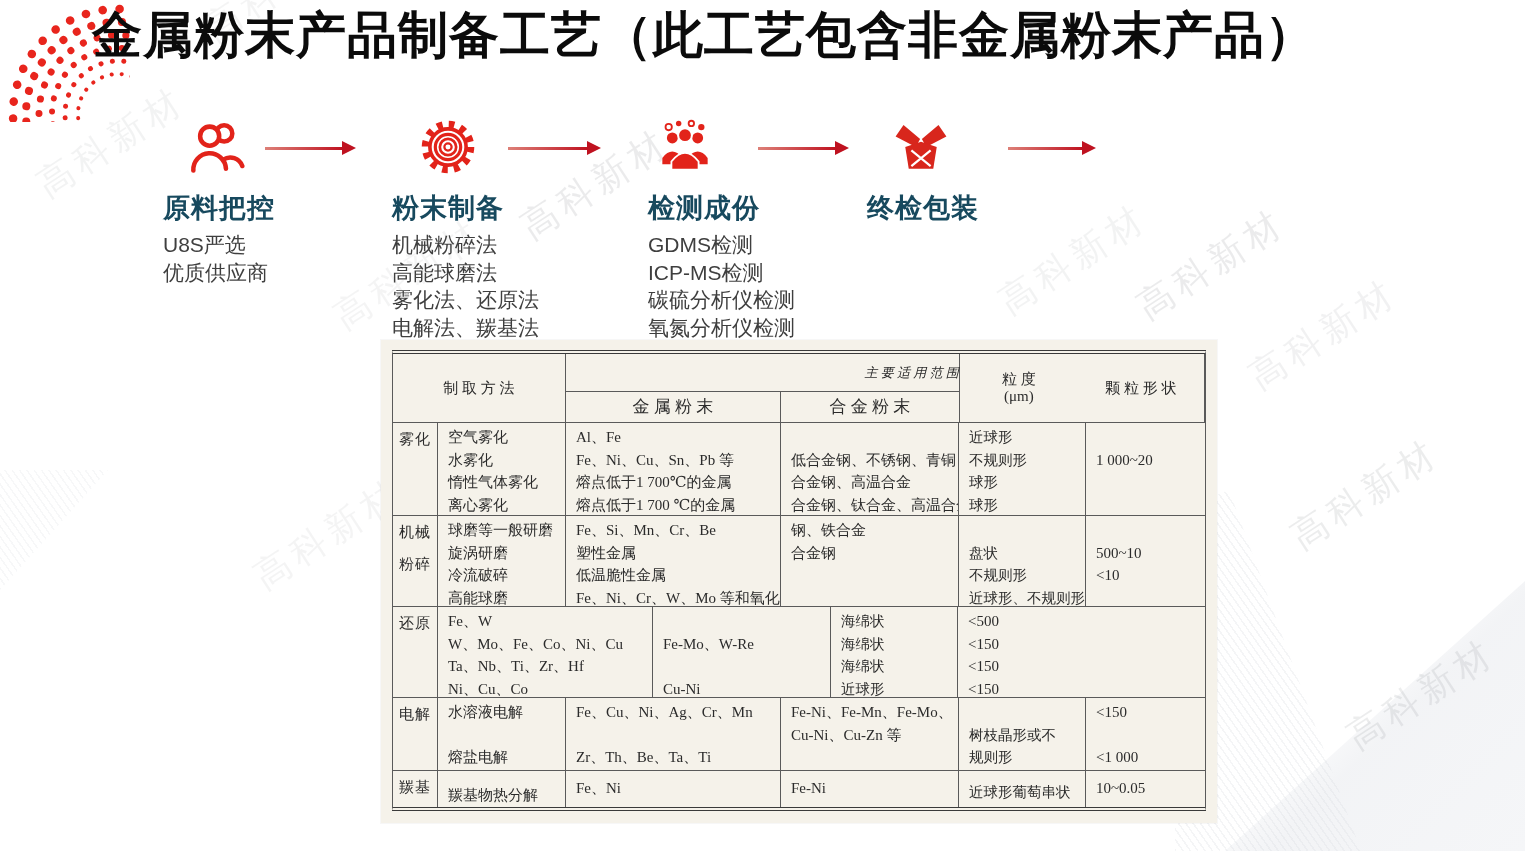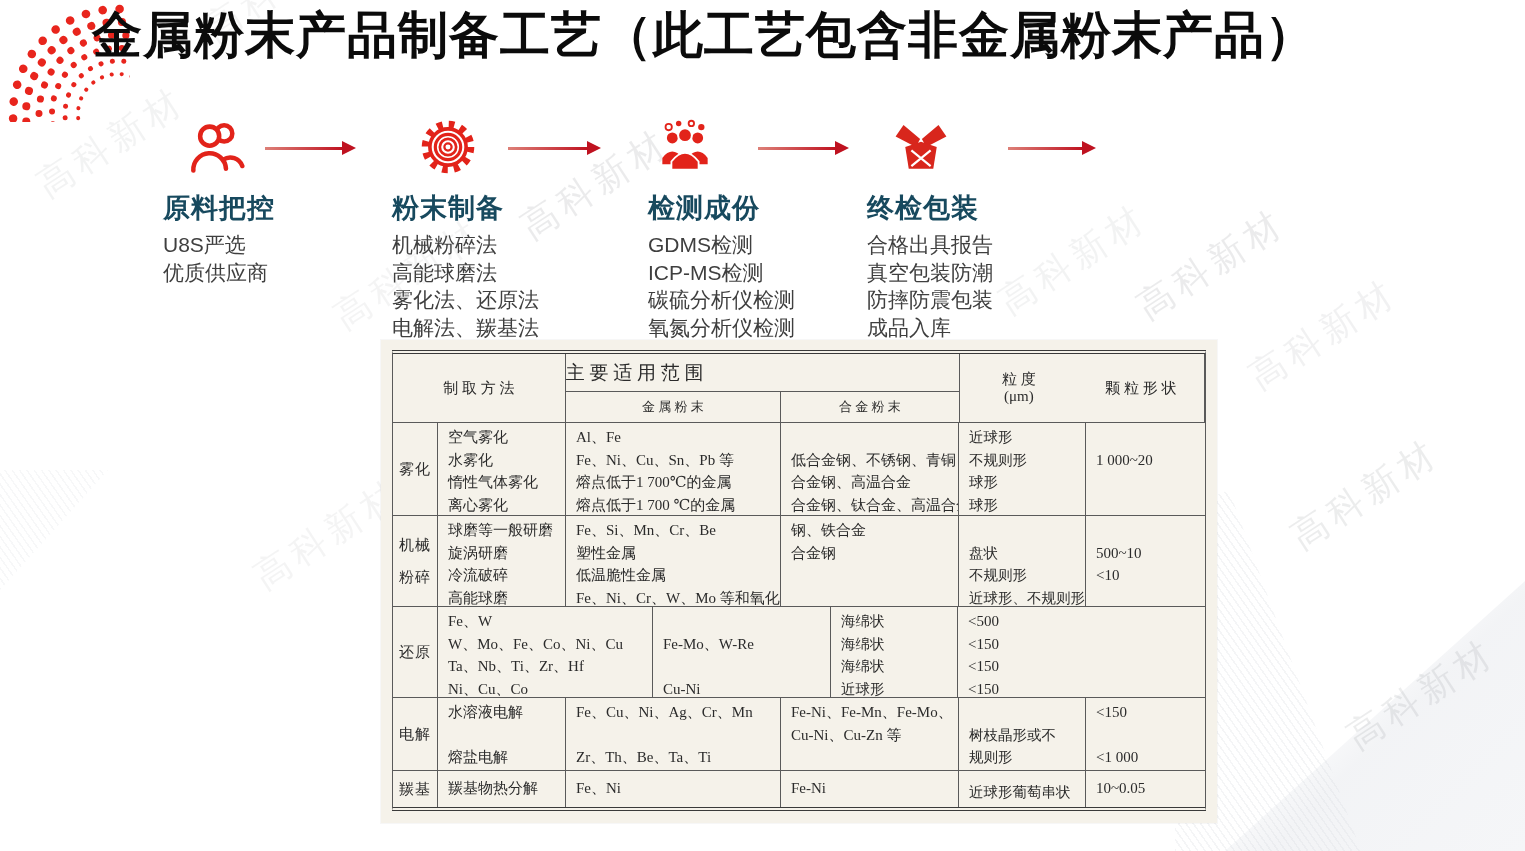--- a/index.html
+++ b/index.html
@@ -44,32 +44,32 @@
         font-family:"Liberation Serif","DejaVu Serif",serif;color:#2b2b2b;
         box-shadow:0 0 0 1px rgba(0,0,0,0.03);}
   .tbl{width:812px;border-top:4px double #3a3a3a;border-bottom:4px double #3a3a3a;
        border-left:1px solid #5a5a5a;border-right:1px solid #5a5a5a;}
   .hwrap{display:flex;border-bottom:1px solid #5a5a5a;}
   .hc{border-right:1px solid #5a5a5a;display:flex;align-items:center;justify-content:center;
       font-size:15px;text-align:center;}
   .hc.last{border-right:none;}
   .hc.rspan{height:68px;}
   .scope{display:block;padding:0;}
-  .scope-top{height:37px;line-height:37px;border-bottom:1px solid #5a5a5a;text-align:left;font-size:19px;}
+  .scope-top{height:37px;line-height:37px;border-bottom:1px solid #5a5a5a;text-align:right;font-size:13px;font-style:italic;}
   .scope-bot{display:flex;height:30px;}
-  .scope-bot div{line-height:30px;text-align:center;font-size:13px;}
+  .scope-bot div{line-height:30px;text-align:center;font-size:17px;}
   .scope-bot .m{width:215px;border-right:1px solid #5a5a5a;}
   .scope-bot .a{width:178px;}
   .size-h{line-height:17px;}
 
   .grow{display:flex;border-top:1px solid #5a5a5a;}
   .grow.first{border-top:none;}
   .gc{border-right:1px solid #5a5a5a;padding:3px 0 0 10px;box-sizing:border-box;overflow:hidden;}
   .gc.last{border-right:none;}
-  .gc.cat{display:flex;flex-direction:column;align-items:center;justify-content:center;
+  .gc.cat{display:flex;flex-direction:column;align-items:center;justify-content:flex-start;
           padding:0;letter-spacing:1px;}
   .gc.cat .ln{height:auto;line-height:20px;margin:6px 0;}
   .ln{height:22.5px;line-height:22.5px;font-size:15px;white-space:nowrap;}
   .shape-c .ln{font-size:14.5px;}
   .w-cat{width:45px;}.w-met{width:128px;}.w-metal{width:215px;}
   .w-alloy{width:178px;}.w-shape{width:127px;}.w-size{width:119px;}
 </style>
 </head>
 <body>
 
@@ -180,26 +180,20 @@
       <svg width="56" height="56" viewBox="0 0 64 64">
         <g fill="#d8261c">
           <path d="M31 24 L12 8 L3 21 L26 33 Z"></path>
           <path d="M33 24 L52 8 L61 21 L38 33 Z"></path>
           <path d="M14 33 L32 27 L50 33 L46 58 L18 58 Z"></path>
           <path d="M21 37 L43 55 M43 37 L21 55" stroke="#fff" stroke-width="2.5" fill="none"></path>
         </g>
       </svg>
     </div>
     <h3>终检包装</h3>
-    <div class="items">
-      <div class="item">合格出具报告</div>
-      <div class="item">真空包装防潮</div>
-      <div class="item">防摔防震包装</div>
-      <div class="item">成品入库</div>
-    </div>
   </div>
 
   <div class="arrow" style="left:1008px;width:75px"></div>
 
 
   <div class="scan">
     <div class="tbl">
 
       <div class="hwrap">
         <div class="hc rspan" style="width:173px">制 取 方 法</div>
@@ -351,21 +345,21 @@
           <div class="ln"></div>
           <div class="ln">&lt;1 000</div>
         </div>
       </div>
 
       <div class="grow" style="height:36px">
         <div class="gc cat w-cat">
             <div class="ln">羰基</div>
           </div>
         <div class="gc w-met">
-            <div class="ln" style="margin-top:3px">羰基物热分解</div>
+            <div class="ln" style="margin-top:10px">羰基物热分解</div>
           </div>
         <div class="gc w-metal">
             <div class="ln" style="margin-top:3px">Fe、Ni</div>
           </div>
         <div class="gc w-alloy">
             <div class="ln" style="margin-top:3px">Fe-Ni</div>
           </div>
         <div class="gc w-shape shape-c">
             <div class="ln" style="margin-top:7px">近球形葡萄串状</div>
           </div>

